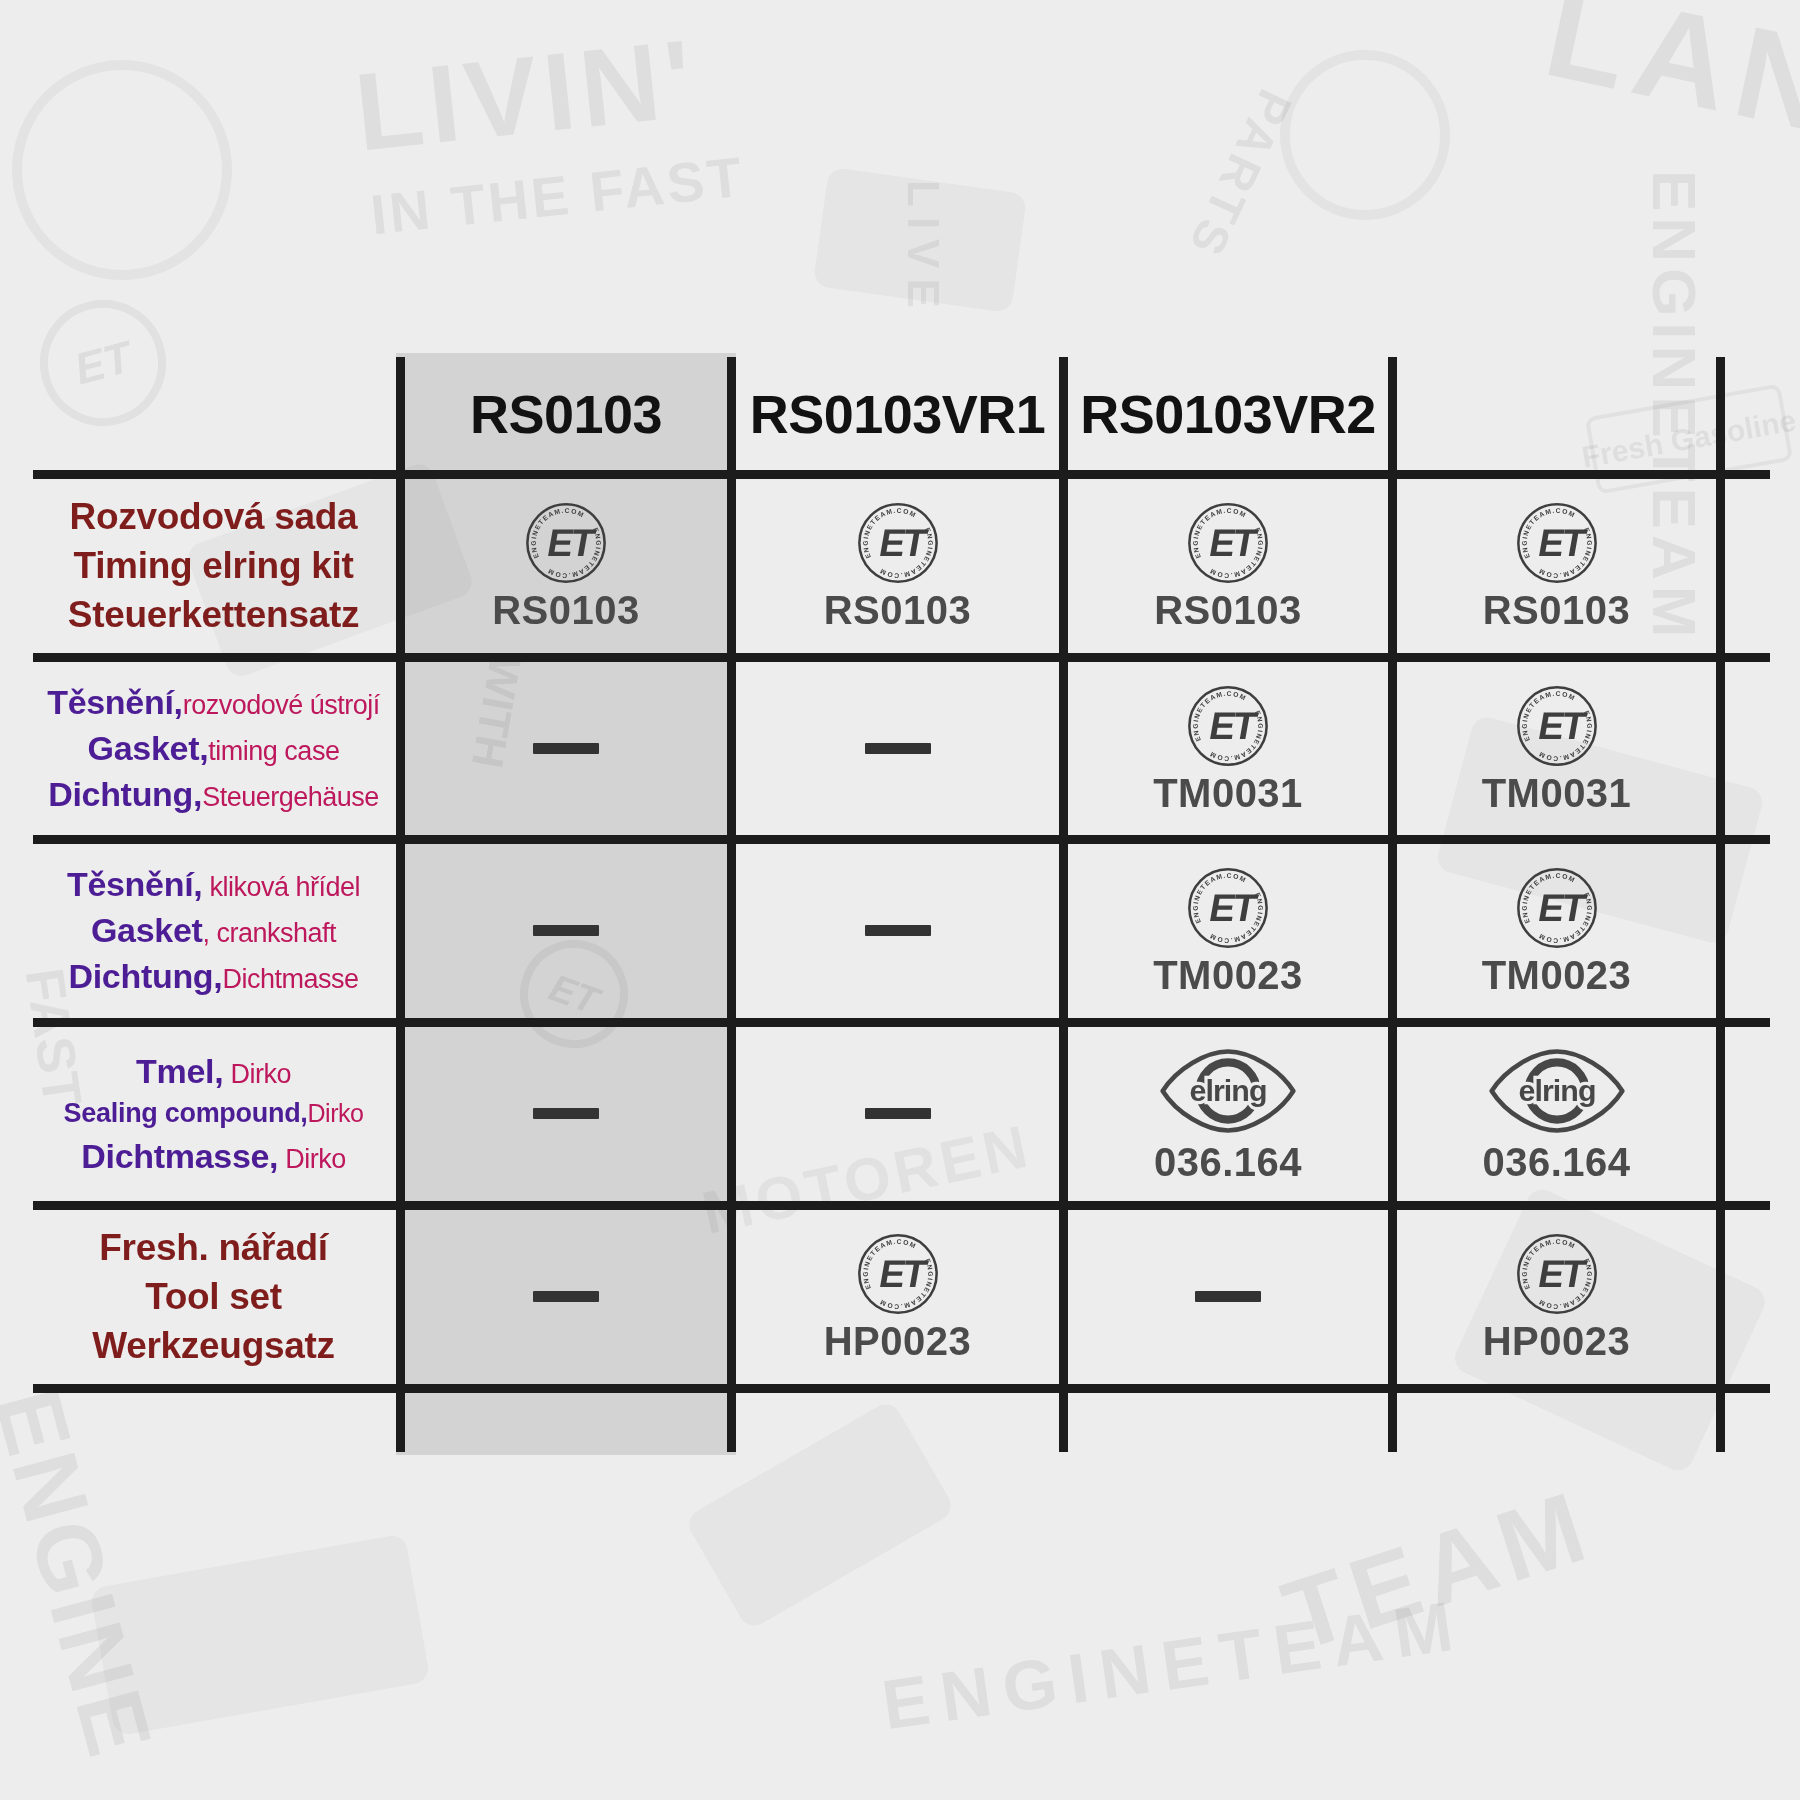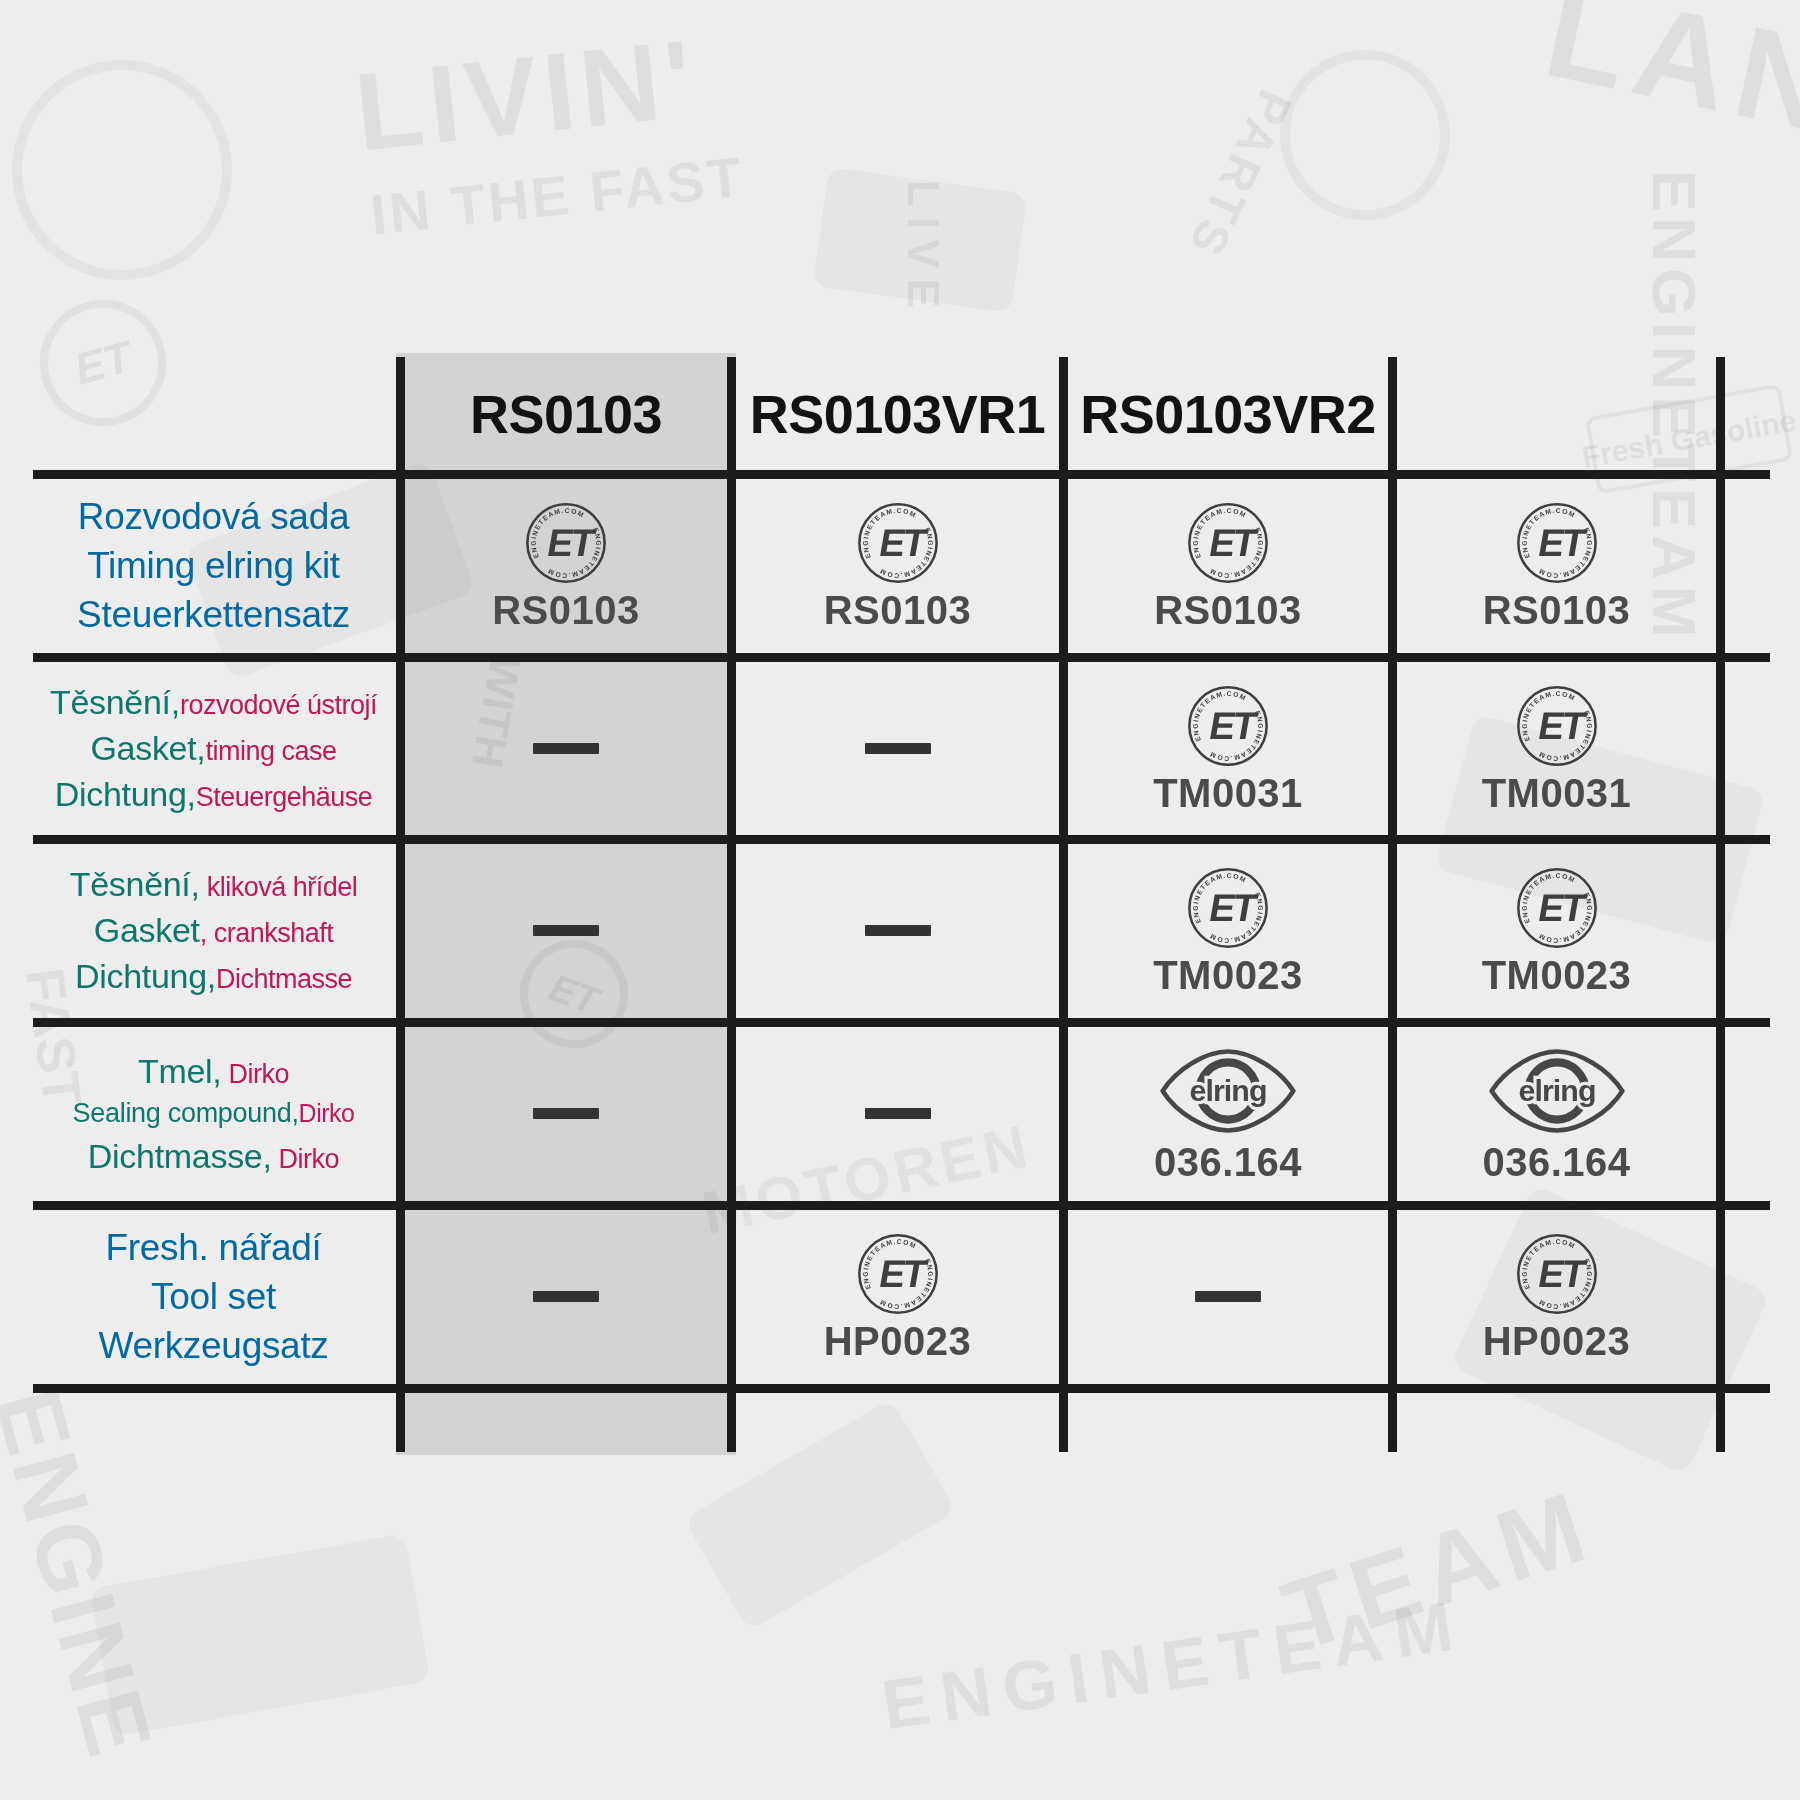--- a/index.html
+++ b/index.html
@@ -26,23 +26,23 @@
   .hl0{top:470px}.hl1{top:653px}.hl2{top:835px}.hl3{top:1018px}.hl4{top:1201px}.hl5{top:1384px}
   
   .hd{position:absolute;top:357px;height:113px;display:flex;align-items:center;justify-content:center;
     font-size:54px;font-weight:800;color:#121212;letter-spacing:-0.5px;z-index:3;}
   
   .c0{left:405px;width:322px}.c1{left:736px;width:323px}.c2{left:1068px;width:320px}.c3{left:1397px;width:319px}
   
   .lbl{position:absolute;left:30px;width:367px;display:flex;flex-direction:column;align-items:center;
     justify-content:center;gap:12px;z-index:3;}
   .lbl .line{white-space:nowrap;line-height:1;}
-  .lbl strong{font-size:34px;font-weight:400;color:#0f766e;letter-spacing:-0.3px;}
+  .lbl strong{font-size:34px;font-weight:700;color:#4c1d95;letter-spacing:-0.3px;}
   .lbl .lt{font-size:27px;font-weight:400;color:#be185d;letter-spacing:-0.5px;}
-  .lbl.plain strong{font-weight:400;font-size:37px;color:#0369a1;}
+  .lbl.plain strong{font-weight:700;font-size:37px;color:#7f1d1d;}
   .line.sm strong{font-size:27px}.line.sm .lt{font-size:25px}
   
   .cell{position:absolute;display:flex;flex-direction:column;align-items:center;justify-content:center;
     gap:5px;z-index:3;}
   .r0{top:478px;height:174px}.r1{top:661px;height:174px}.r2{top:843px;height:174px}
   .r3{top:1026px;height:174px}.r4{top:1209px;height:174px}
   .code{font-size:40px;font-weight:800;color:#4b4b4b;letter-spacing:0.5px;line-height:1;}
   .dash{width:66px;height:11px;background:#333;border-radius:1px;}
   .et-logo{width:84px;height:84px;display:block;}
   .et-ring{font-size:8px;font-weight:700;fill:#3e3e3e;letter-spacing:1.5px;}

